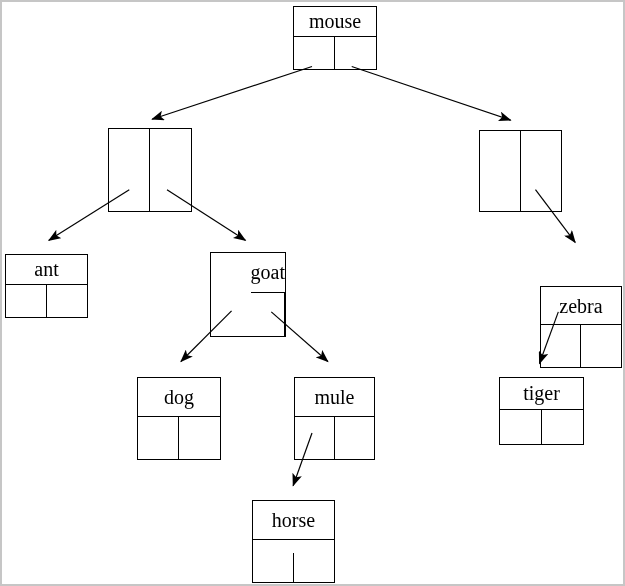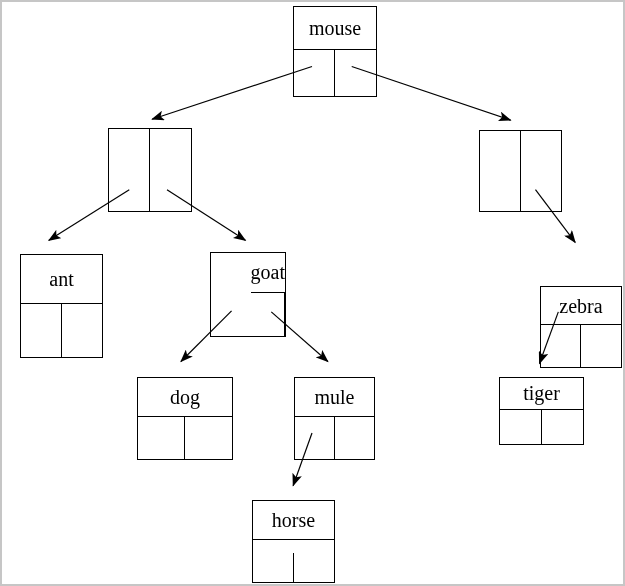--- a/index.html
+++ b/index.html
@@ -60,61 +60,61 @@
     stroke: #000000;
     stroke-width: 1.2;
     fill: none;
   }
 </style>
 </head>
 <body>
 
 <div class="canvas">
   <div id="nodes-layer">
-      <div class="node" style="left: 291px; top: 4px; width: 84px; height: 91px;">
+      <div class="node" style="left: 291px; top: 4px; width: 84px; height: 64px;">
         <div class="node-label">mouse</div>
         <div class="node-cells">
           <div class="cell left"></div>
           <div class="cell right"></div>
         </div>
       </div>
       <div class="node" style="left: 106px; top: 126px; width: 84px; height: 84px;">
         <div class="node-cells">
           <div class="cell left"></div>
           <div class="cell right"></div>
         </div>
       </div>
       <div class="node" style="left: 477px; top: 128px; width: 83px; height: 82px;">
         <div class="node-cells">
           <div class="cell left"></div>
           <div class="cell right"></div>
         </div>
       </div>
-      <div class="node" style="left: 18px; top: 252px; width: 83px; height: 104px; text-align: center;">
+      <div class="node" style="left: 3px; top: 252px; width: 83px; height: 64px; text-align: center;">
         <div class="node-label">ant</div>
         <div class="node-cells">
           <div class="cell left"></div>
           <div class="cell right"></div>
         </div>
       </div>
       <div class="node" style="left: 208px; top: 250px; width: 76px; height: 85px; align-items: flex-end;">
         <div class="node-label">goat</div>
         <div class="node-cells">
           <div class="cell left"></div>
           <div class="cell right"></div>
         </div>
       </div>
       <div class="node" style="left: 538px; top: 252px; width: 82px; height: 82px; margin-top: 32px;">
         <div class="node-label">zebra</div>
         <div class="node-cells">
           <div class="cell left"></div>
           <div class="cell right"></div>
         </div>
       </div>
-      <div class="node" style="left: 135px; top: 375px; width: 96px; height: 83px;">
+      <div class="node" style="left: 135px; top: 375px; width: 84px; height: 83px;">
         <div class="node-label">dog</div>
         <div class="node-cells">
           <div class="cell left"></div>
           <div class="cell right"></div>
         </div>
       </div>
       <div class="node" style="left: 292px; top: 375px; width: 81px; height: 83px;">
         <div class="node-label">mule</div>
         <div class="node-cells">
           <div class="cell left"></div>

